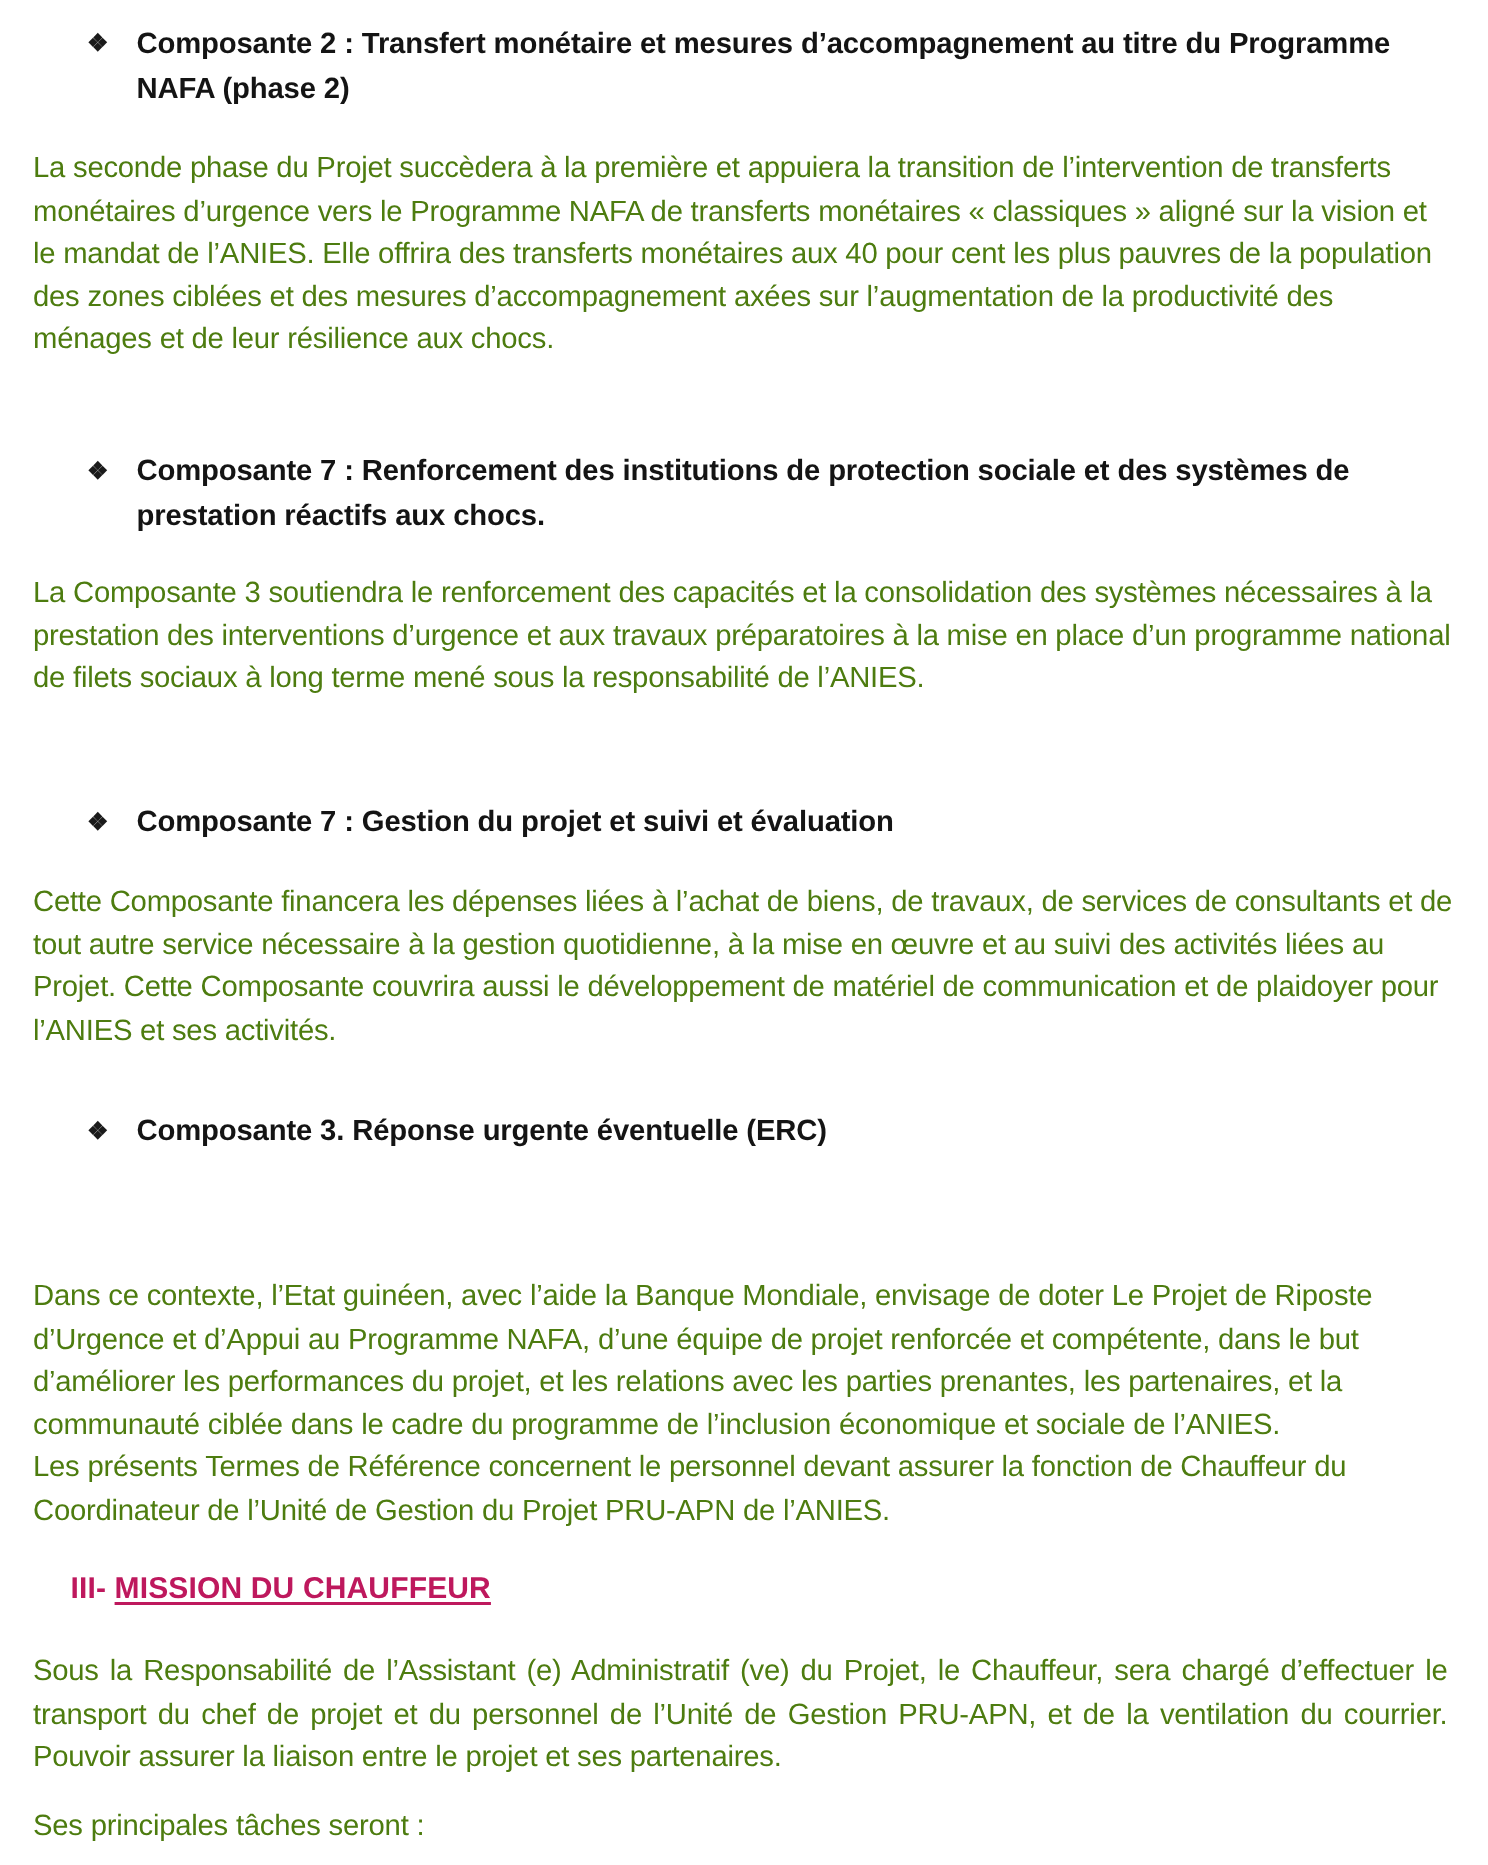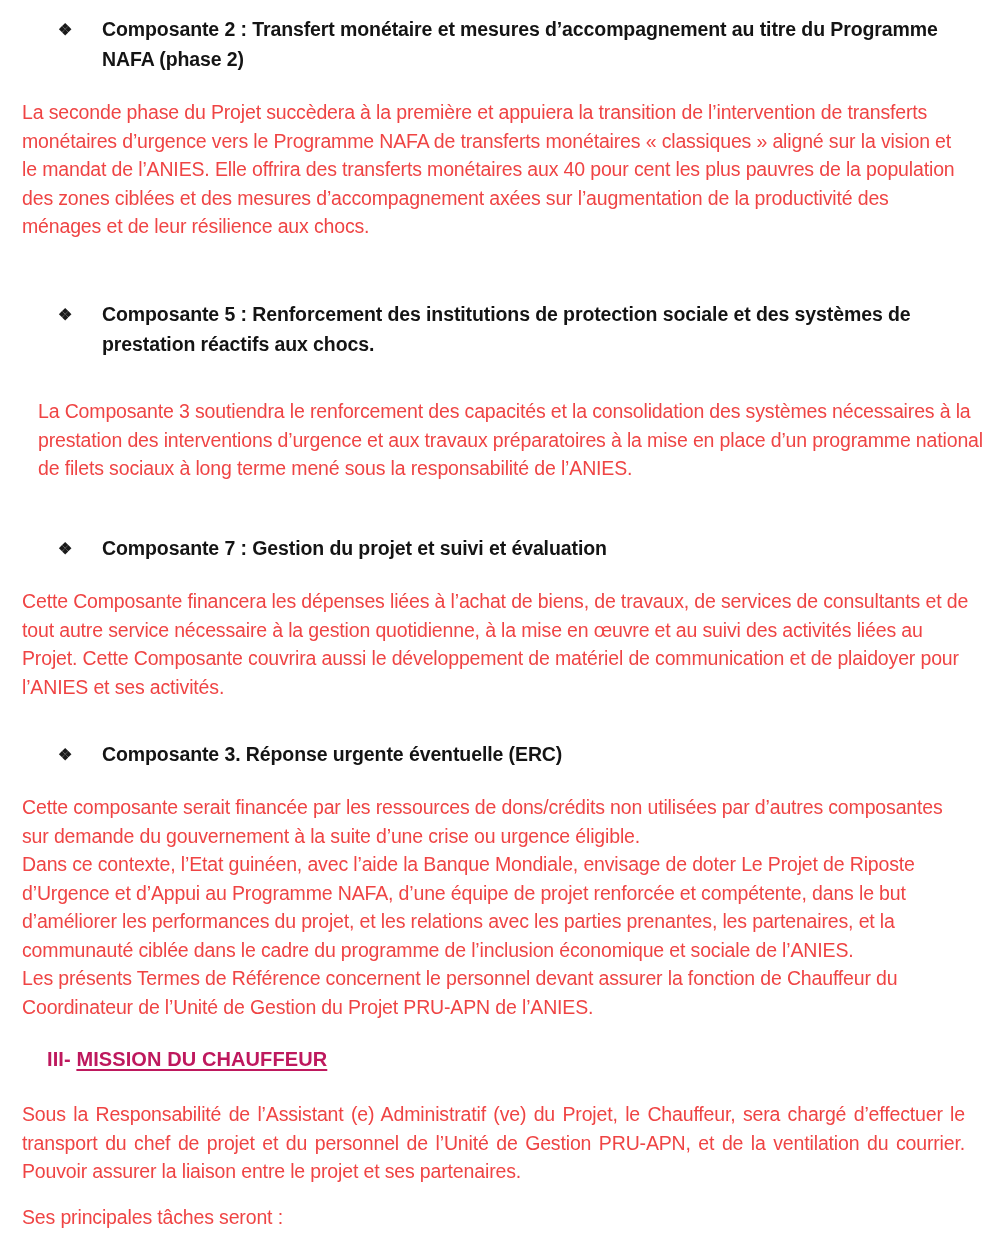--- a/index.html
+++ b/index.html
@@ -42,30 +42,30 @@
     left: 0;
     top: 1px;
     width: 26px;
     font-size: 16px;
     line-height: 30px;
     color: #1a1a1a;
     text-align: left;
   }
   .comp-heading .htext {
     display: block;
-    margin-left: 44px;
+    margin-left: 33px;
   }
 
   
   .para {
     position: absolute;
     font-size: 19.5px;
     line-height: 28.6px;
     letter-spacing: -0.15px;
-    color: #ef4444;
+    color: #4d7c0f;
     word-spacing: 0px;
   }
   .para.justify {
     text-align: justify;
     text-align-last: left;
   }
 
   
   .section-heading {
     position: absolute;
@@ -91,38 +91,37 @@
 
   <div class="comp-heading" style="left:58px; top:14px; width:890px;">
     <span class="bullet">❖</span>
     <span class="htext">Composante 2 : Transfert monétaire et mesures d’accompagnement au titre du Programme NAFA (phase 2)</span>
   </div>
 
   <p class="para" style="left:22px; top:98px; width:945px; margin:0;">La seconde phase du Projet succèdera à la première et appuiera la transition de l’intervention de transferts monétaires d’urgence vers le Programme NAFA de transferts monétaires « classiques » aligné sur la vision et le mandat de l’ANIES. Elle offrira des transferts monétaires aux 40 pour cent les plus pauvres de la population des zones ciblées et des mesures d’accompagnement axées sur l’augmentation de la productivité des ménages et de leur résilience aux chocs.</p>
 
   <div class="comp-heading" style="left:58px; top:299px; width:870px;">
     <span class="bullet">❖</span>
-    <span class="htext">Composante 5 : Renforcement des institutions de protection sociale et des systèmes de prestation réactifs aux chocs.</span>
+    <span class="htext">Composante 7 : Renforcement des institutions de protection sociale et des systèmes de prestation réactifs aux chocs.</span>
   </div>
 
-  <p class="para" style="left:22px; top:381px; width:947px; margin:16px;">La Composante 3 soutiendra le renforcement des capacités et la consolidation des systèmes nécessaires à la prestation des interventions d’urgence et aux travaux préparatoires à la mise en place d’un programme national de filets sociaux à long terme mené sous la responsabilité de l’ANIES.</p>
+  <p class="para" style="left:22px; top:381px; width:947px; margin:0;">La Composante 3 soutiendra le renforcement des capacités et la consolidation des systèmes nécessaires à la prestation des interventions d’urgence et aux travaux préparatoires à la mise en place d’un programme national de filets sociaux à long terme mené sous la responsabilité de l’ANIES.</p>
 
   <div class="comp-heading" style="left:58px; top:533px; width:870px;">
     <span class="bullet">❖</span>
     <span class="htext">Composante 7 : Gestion du projet et suivi et évaluation</span>
   </div>
 
   <p class="para" style="left:22px; top:587px; width:950px; margin:0;">Cette Composante financera les dépenses liées à l’achat de biens, de travaux, de services de consultants et de tout autre service nécessaire à la gestion quotidienne, à la mise en œuvre et au suivi des activités liées au Projet. Cette Composante couvrira aussi le développement de matériel de communication et de plaidoyer pour l’ANIES et ses activités.</p>
 
   <div class="comp-heading" style="left:58px; top:739px; width:870px;">
     <span class="bullet">❖</span>
     <span class="htext">Composante 3. Réponse urgente éventuelle (ERC)</span>
   </div>
 
-  <p class="para" style="left:22px; top:793px; width:952px; margin:0;">Cette composante serait financée par les ressources de dons/crédits non utilisées par d’autres composantes sur demande du gouvernement à la suite d’une crise ou urgence éligible.</p>
 
   <p class="para" style="left:22px; top:850px; width:955px; margin:0;">Dans ce contexte, l’Etat guinéen, avec l’aide la Banque Mondiale, envisage de doter Le Projet de Riposte d’Urgence et d’Appui au Programme NAFA, d’une équipe de projet renforcée et compétente, dans le but d’améliorer les performances du projet, et les relations avec les parties prenantes, les partenaires, et la communauté ciblée dans le cadre du programme de l’inclusion économique et sociale de l’ANIES.</p>
 
   <p class="para" style="left:22px; top:964px; width:950px; margin:0;">Les présents Termes de Référence concernent le personnel devant assurer la fonction de Chauffeur du Coordinateur de l’Unité de Gestion du Projet PRU-APN de l’ANIES.</p>
 
   <div class="section-heading" style="left:47px; top:1045px; width:700px;">
     <span class="num">III- </span><span class="uline">MISSION DU CHAUFFEUR</span>
   </div>
 
   <p class="para justify" style="left:22px; top:1100px; width:943px; margin:0;">Sous la Responsabilité de l’Assistant (e) Administratif (ve) du Projet, le Chauffeur, sera chargé d’effectuer le transport du chef de projet et du personnel de l’Unité de Gestion PRU-APN, et de la ventilation du courrier. Pouvoir assurer la liaison entre le projet et ses partenaires.</p>

